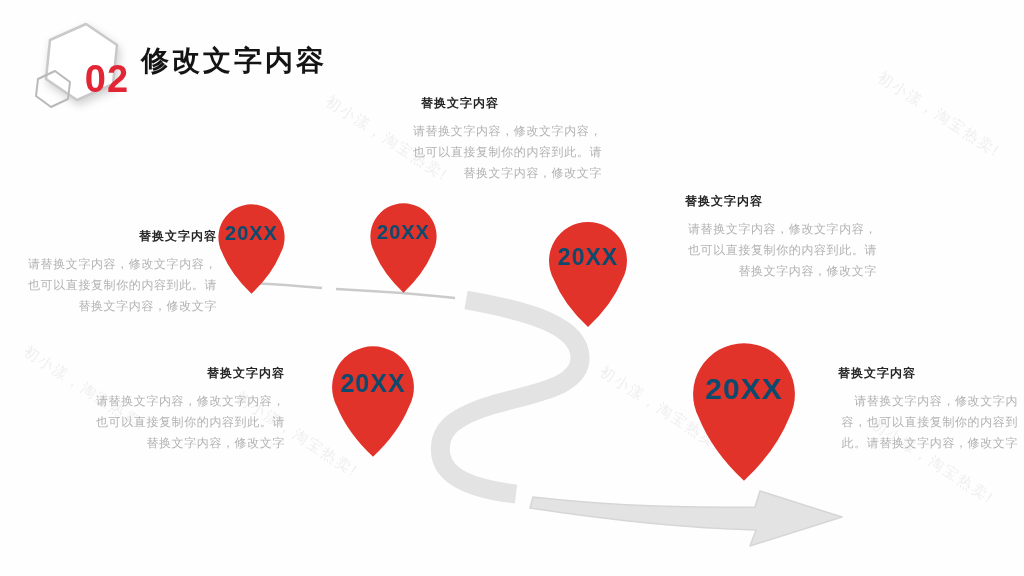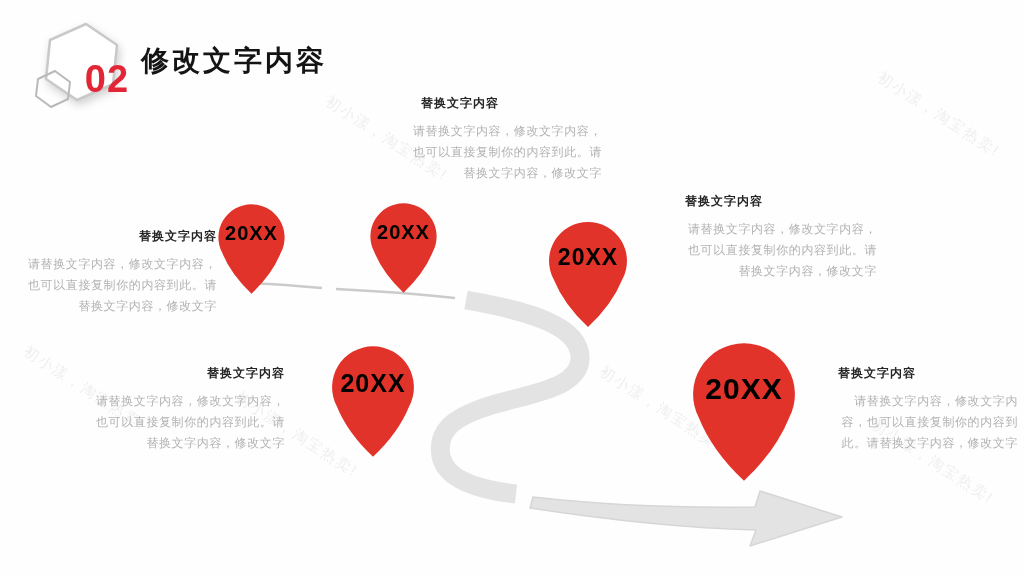--- a/index.html
+++ b/index.html
@@ -44,21 +44,21 @@
     font-size:28px;font-weight:bold;color:#141414;
     letter-spacing:3px;
   }
   
   .road-svg{position:absolute;left:0;top:0;z-index:1;}
   
   .pin{position:absolute;z-index:2;}
   .pin svg{position:absolute;left:0;top:0;width:100%;height:100%;}
   .pin .pin-label{
     position:absolute;left:0;right:0;text-align:center;
-    color:#000000;font-weight:bold;letter-spacing:1px;
+    color:#0c4a6e;font-weight:bold;letter-spacing:1px;
     font-family:"Liberation Sans",sans-serif;
   }
   
   .tblock{position:absolute;z-index:3;}
   .tblock .tb-heading{
     font-size:12px;font-weight:bold;color:var(--heading-dark);
     letter-spacing:1px;margin-bottom:9px;
   }
   .tblock .tb-body{
     font-size:12px;color:var(--body-gray);

